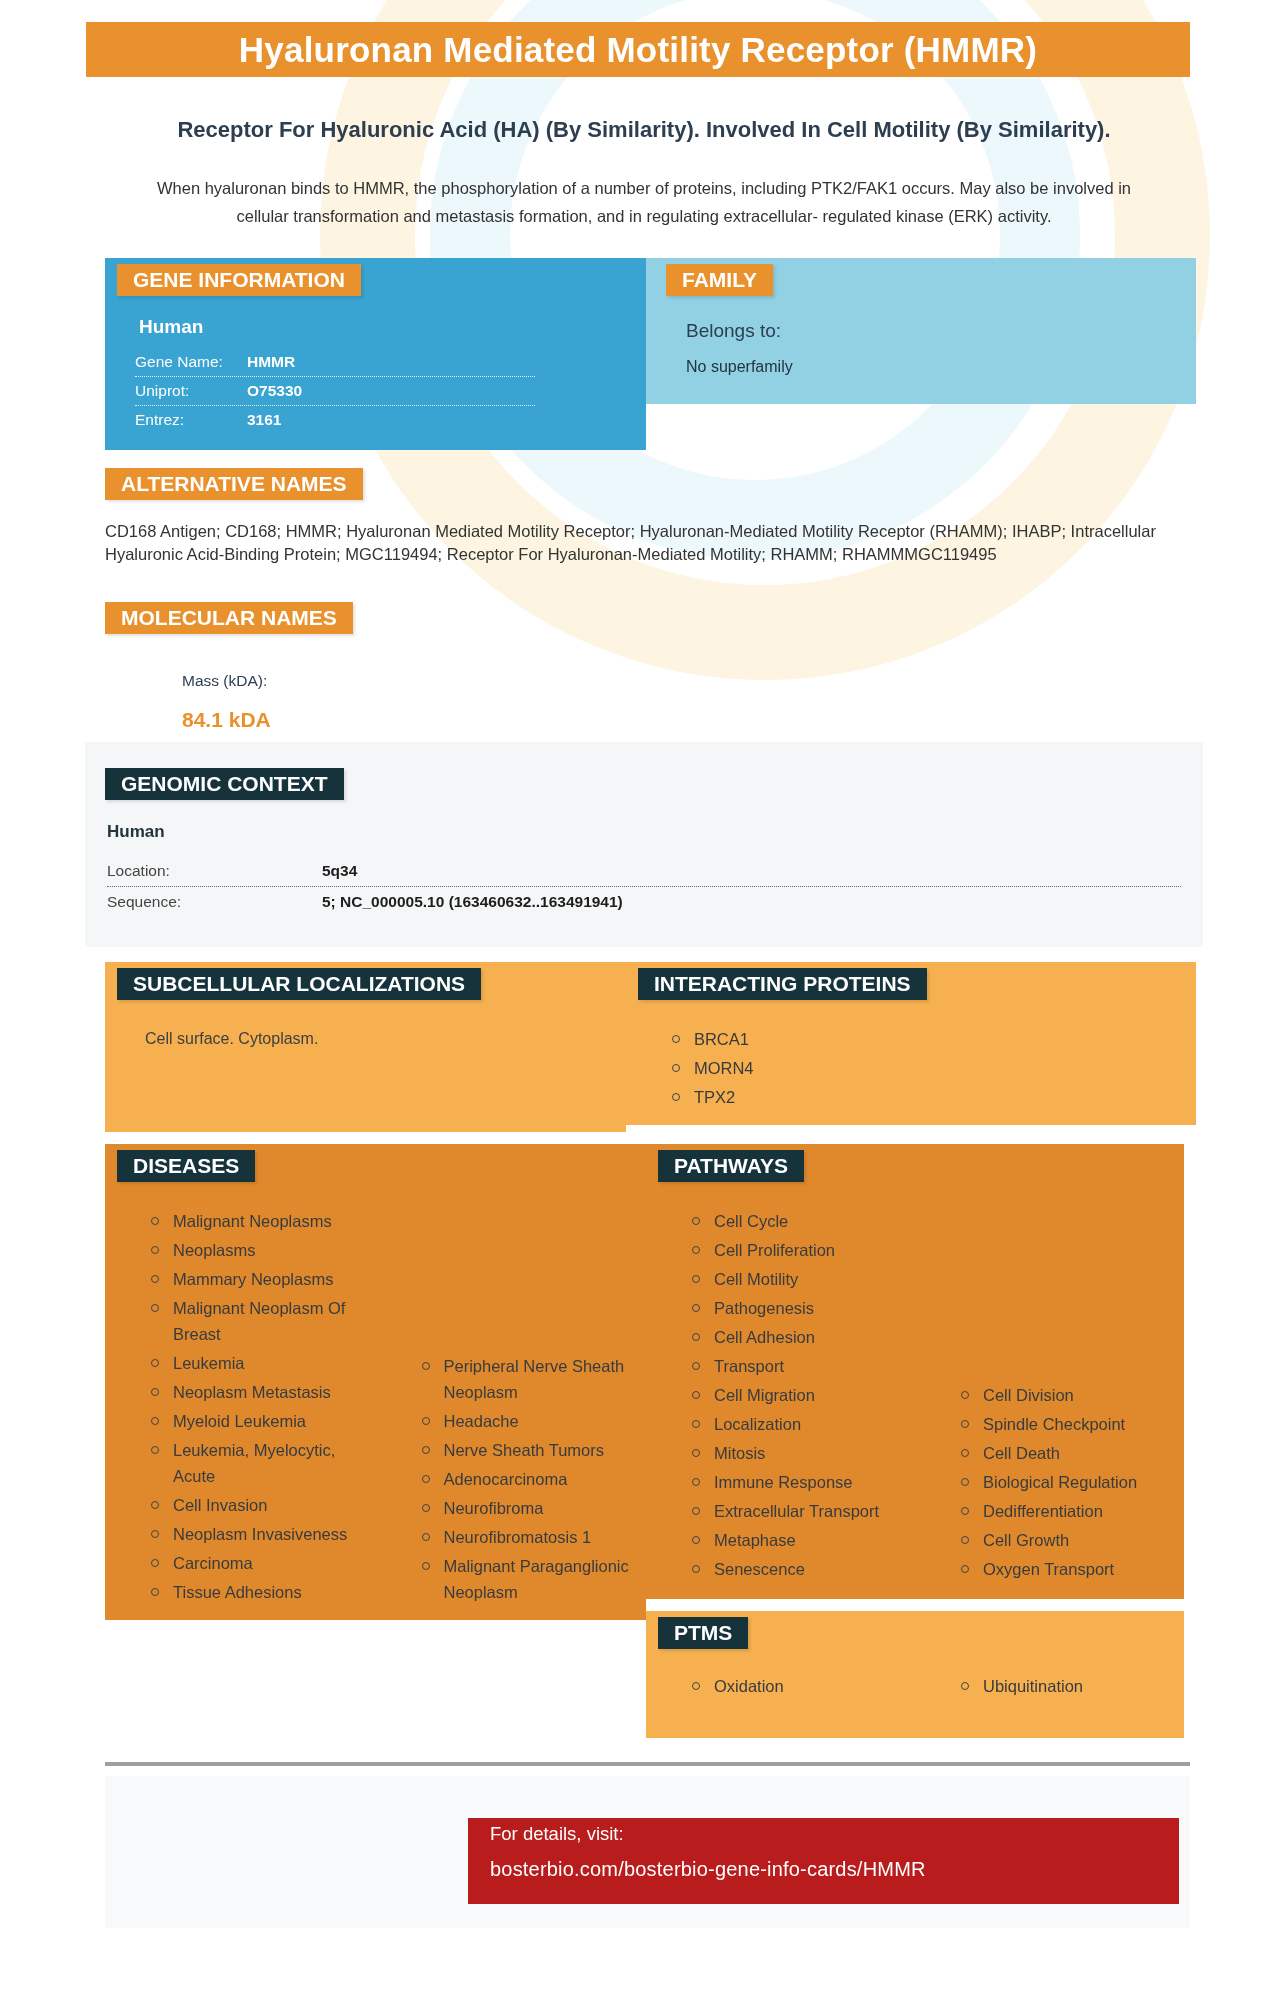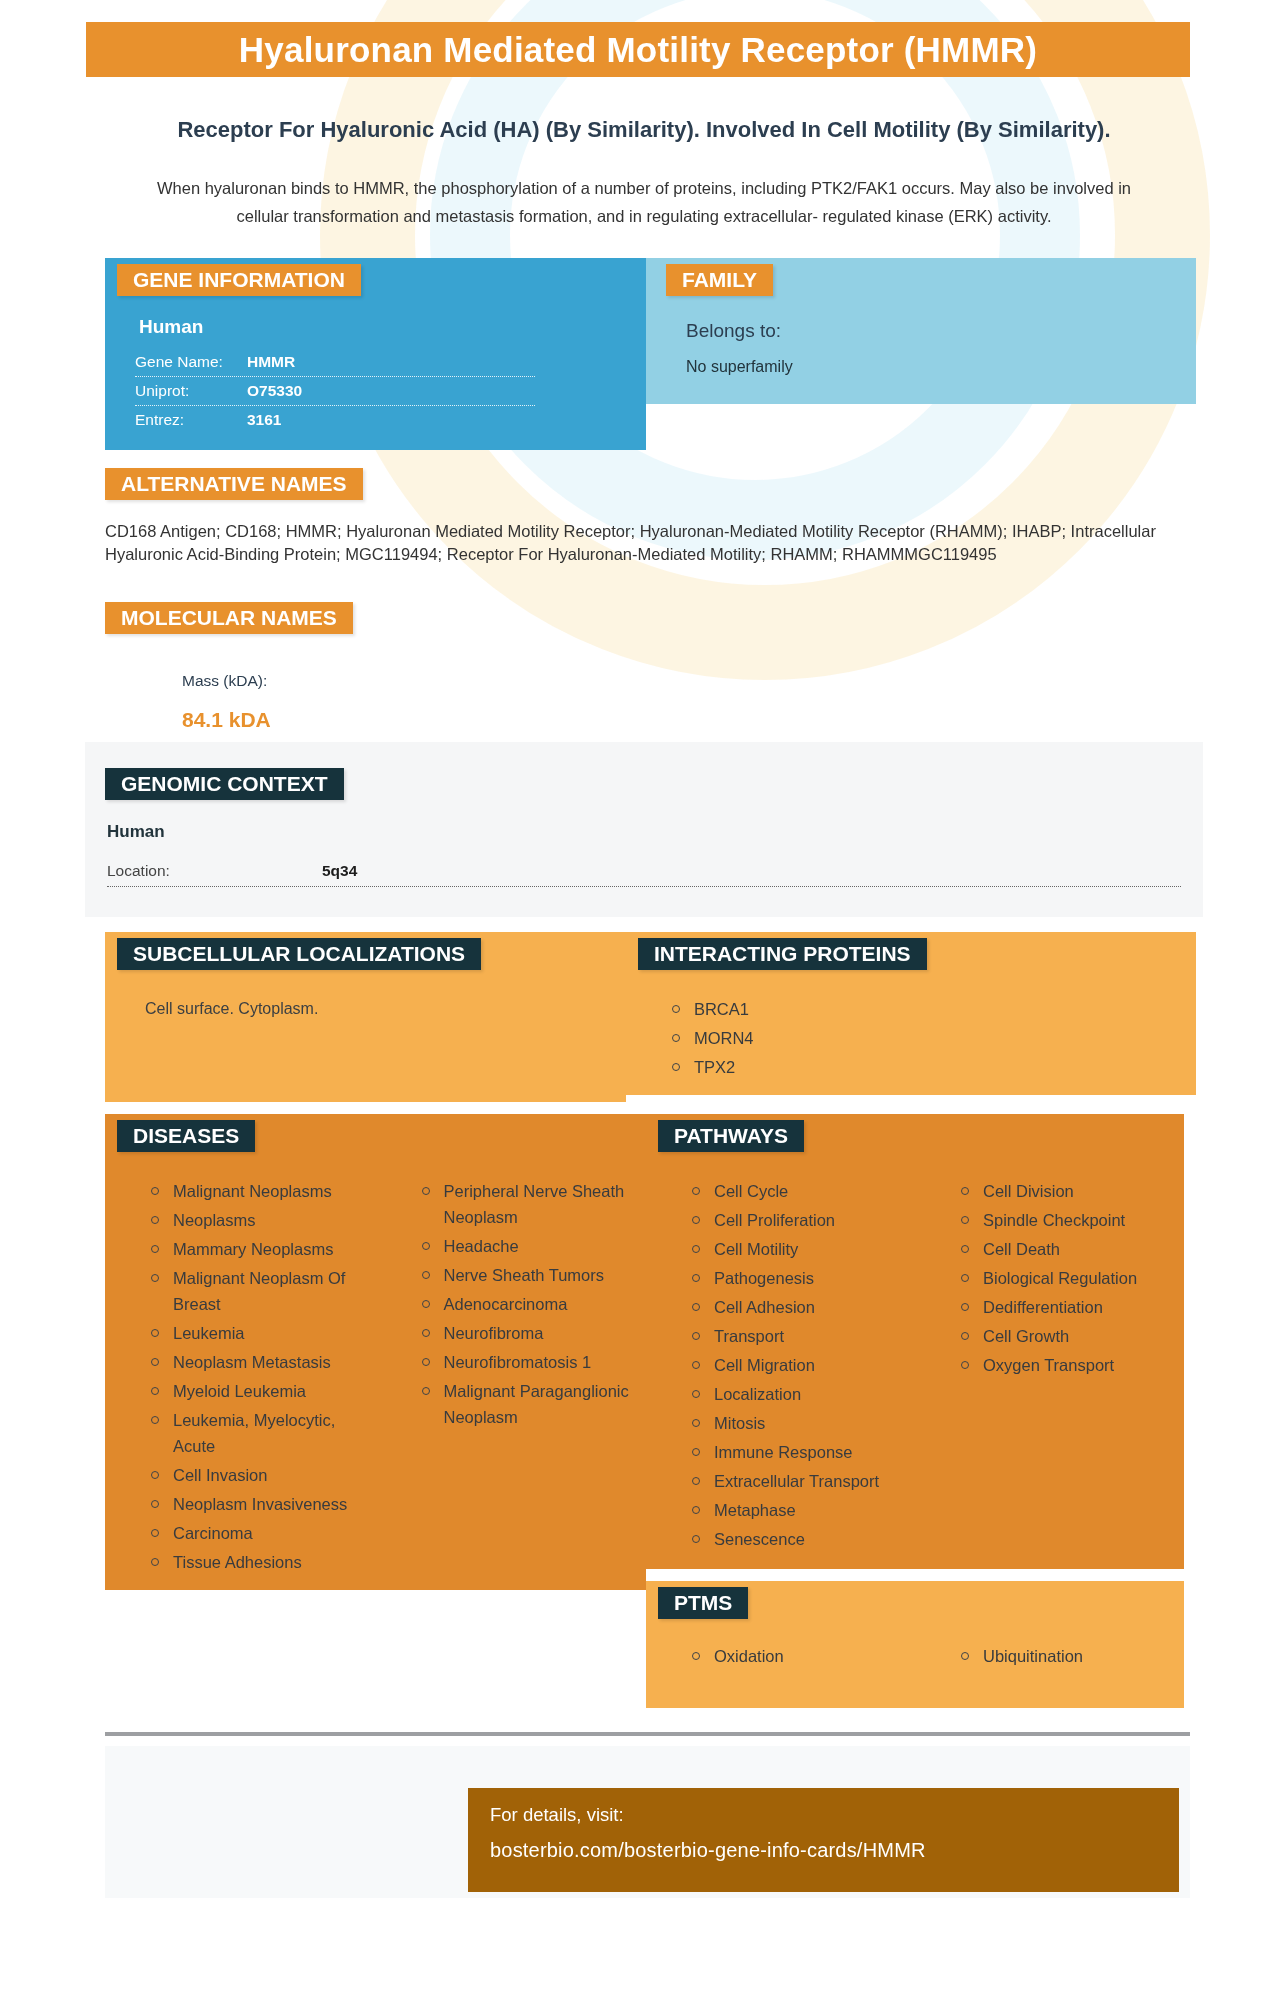--- a/index.html
+++ b/index.html
@@ -72,32 +72,32 @@
   .panel .badge { margin-left:12px; }
   .subcell-text { margin:30px 0 0 40px; font-size:16px; color:#3b3f42; }
   .panel-subcell { height:170px; }
   .rcol-stack { width:538px; display:flex; flex-direction:column; gap:12px; }
 
   ul.blist { list-style:none; margin:26px 0 0 0; padding:0 6px 0 44px; }
   ul.blist li { position:relative; padding-left:24px; font-size:16.5px; color:#383b3e;
                 line-height:26px; margin-bottom:3px; }
   ul.blist li::before { content:""; position:absolute; left:2px; top:9px; width:6px; height:6px;
                         border:1.5px solid #3f4346; border-radius:50%; }
-  .twocol { display:flex; }
+  .twocol { display:flex;align-items:flex-end; }
   .twocol ul.blist { width:50%; }
   .panel-diseases { padding-bottom:12px; }
   .panel-pathways { padding-bottom:14px; }
   .panel-ptms { padding-bottom:36px; }
   .panel-ptms ul.blist { margin-top:24px; }
 
   
   .divider { margin:24px 98px 0 105px; height:4px; background:#9D9FA2; }
   .footer-panel { position:relative; margin:10px 0 0 105px; width:1085px; height:152px; background:#F7F9FA; }
-  .footer-blue { position:absolute; top:42px; right:11px; width:711px; height:104px;
-                 background:#a16207; color:#fff; padding:16px 0 0 22px; }
+  .footer-blue { position:absolute; top:42px; right:11px; width:711px; height:86px;
+                 background:#b91c1c; color:#fff; padding:5px 0 0 22px; }
   .visit { font-size:18.5px; }
   .url { margin-top:13px; font-size:20px; font-weight:normal; letter-spacing:0.2px; }
 </style>
 </head>
 <body>
 
 <div class="page">
   <div class="wm wm-yellow"></div>
   <div class="wm wm-blue"></div>
 
@@ -143,20 +143,24 @@
     <div class="mass-label">Mass (kDA):</div>
     <div class="mass-value">84.1 kDA</div>
 
     <div class="panel-genomic">
       <span class="badge badge-teal">GENOMIC CONTEXT</span>
       <div class="g-species">Human</div>
       <div class="g-rows">
         <div class="g-row dotted">
           <span class="k">Location:</span>
           <span class="v">5q34</span>
+        </div>
+        <div class="g-row">
+          <span class="k">Sequence:</span>
+          <span class="v">5; NC_000005.10 (163460632..163491941)</span>
         </div>
       </div>
     </div>
 
     <div class="cols-row r2">
       <div class="panel p-amber colL panel-subcell">
         <span class="badge badge-teal">SUBCELLULAR LOCALIZATIONS</span>
         <div class="subcell-text">Cell surface. Cytoplasm.</div>
       </div>
       <div class="panel p-amber colR">

